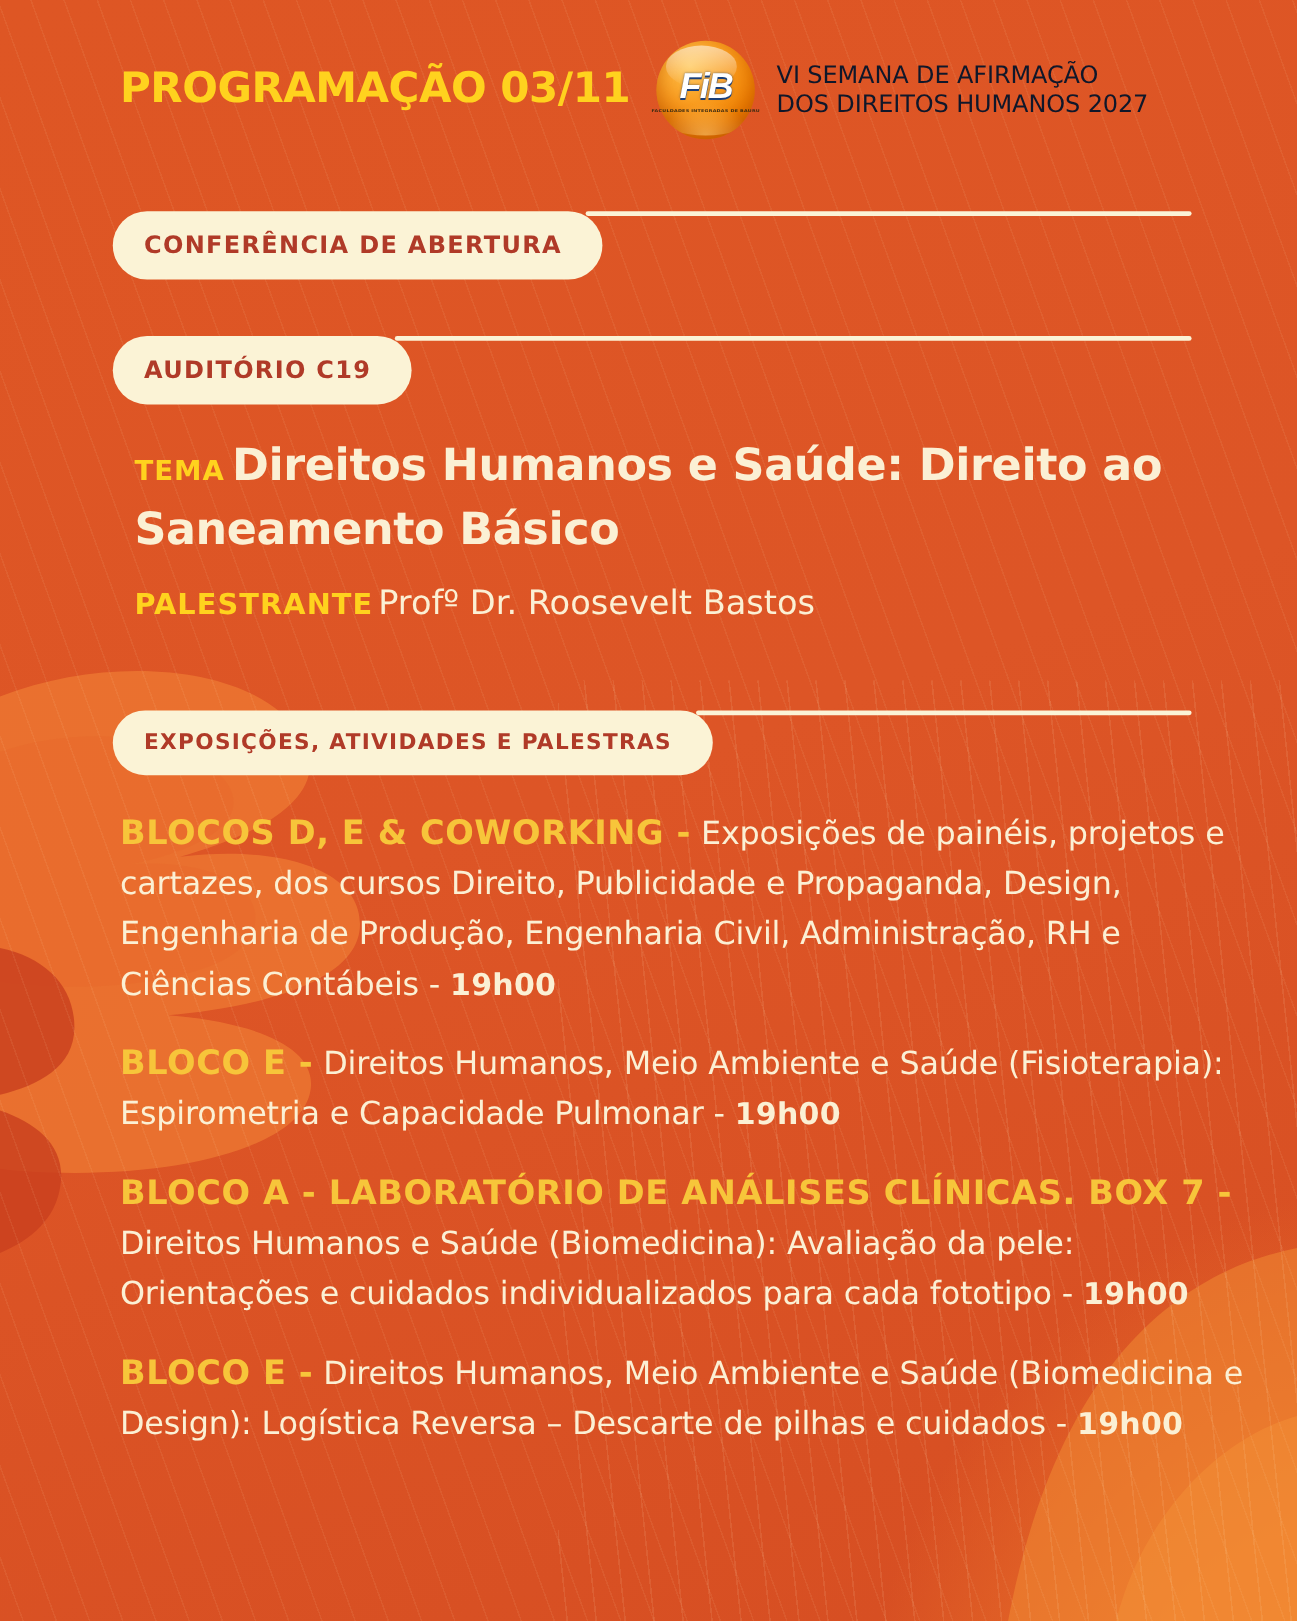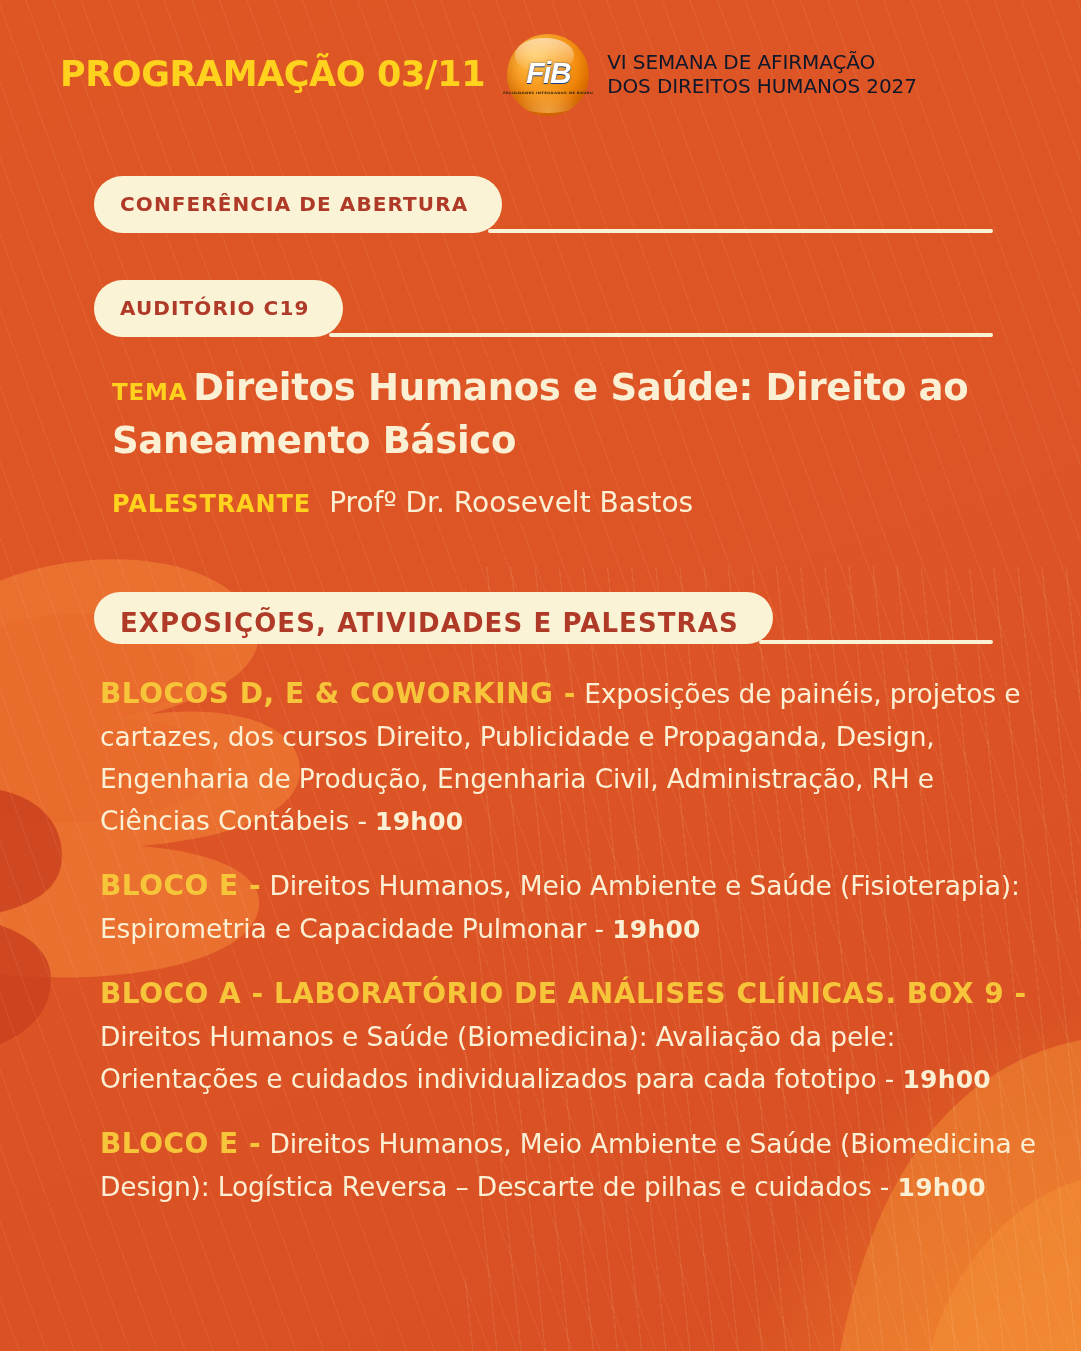--- a/index.html
+++ b/index.html
@@ -78,21 +78,21 @@
   }
 
   
   .header {
     position: absolute;
     left: 0; top: 0;
     width: 1081px;
     height: 150px;
     display: flex;
     align-items: center;
-    padding-left: 60px;
+    padding-left: 100px;
   }
 
   .header-left {
     font-family: "DejaVu Sans", sans-serif;
     font-weight: 700;
     font-size: 35px;
     letter-spacing: -0.4px;
     color: #FFD21E;
     white-space: nowrap;
     line-height: 1;
@@ -175,21 +175,21 @@
     font-weight: 400;
     line-height: 1.18;
     letter-spacing: -0.1px;
     white-space: nowrap;
   }
 
   
   .pill-row {
     position: absolute;
     display: flex;
-    align-items: flex-end;
+    align-items: flex-start;
     width: 1081px;
   }
 
   .pill {
     background: #FBF3D6;
     color: #B03A28;
     font-weight: 700;
     letter-spacing: 1.1px;
     border-radius: 40px;
     display: inline-flex;
@@ -208,21 +208,21 @@
 
   #pill-conferencia { left: 0; top: 176px; padding-left: 94px; }
   #pill-conferencia .pill { font-size: 20px; padding: 16px 34px 17px 26px; }
   #pill-conferencia .pill-line { margin-right: 88px; }
 
   #pill-auditorio { left: 0; top: 280px; padding-left: 94px; }
   #pill-auditorio .pill { font-size: 20px; padding: 16px 34px 17px 26px; }
   #pill-auditorio .pill-line { margin-right: 88px; }
 
   #pill-exposicoes { left: 0; top: 592px; padding-left: 94px; }
-  #pill-exposicoes .pill { font-size: 26px; padding: 16px 34px 6px 26px; }
+  #pill-exposicoes .pill { font-size: 18px; padding: 16px 34px 17px 26px; }
   #pill-exposicoes .pill-line { margin-right: 88px; }
 
   
   .tema-block {
     position: absolute;
     left: 112px;
     top: 362px;
     width: 940px;
   }
 
@@ -248,21 +248,21 @@
     color: #FBF0D4;
     font-weight: 400;
     line-height: 1.3;
   }
 
   .palestrante-kicker {
     color: #FFD21E;
     font-size: 24px;
     font-weight: 700;
     letter-spacing: 0.9px;
-    margin-right: 18px;
+    margin-right: 4px;
   }
 
   
   .activities {
     position: absolute;
     left: 100px;
     top: 672px;
     width: 938px;
   }
 
@@ -373,21 +373,21 @@
       <span class="act-time">19h00</span>
     </div>
 
     <div class="activity">
       <span class="act-label">BLOCO E -</span>
       <span>Direitos Humanos, Meio Ambiente e Saúde (Fisioterapia): Espirometria e Capacidade Pulmonar -</span>
       <span class="act-time">19h00</span>
     </div>
 
     <div class="activity">
-      <span class="act-label">BLOCO A - LABORATÓRIO DE ANÁLISES CLÍNICAS. BOX 9 -</span>
+      <span class="act-label">BLOCO A - LABORATÓRIO DE ANÁLISES CLÍNICAS. BOX 7 -</span>
       <span>Direitos Humanos e Saúde (Biomedicina): Avaliação da pele: Orientações e cuidados individualizados para cada fototipo -</span>
       <span class="act-time">19h00</span>
     </div>
 
     <div class="activity">
       <span class="act-label">BLOCO E -</span>
       <span>Direitos Humanos, Meio Ambiente e Saúde (Biomedicina e Design): Logística Reversa – Descarte de pilhas e cuidados -</span>
       <span class="act-time">19h00</span>
     </div>
 

